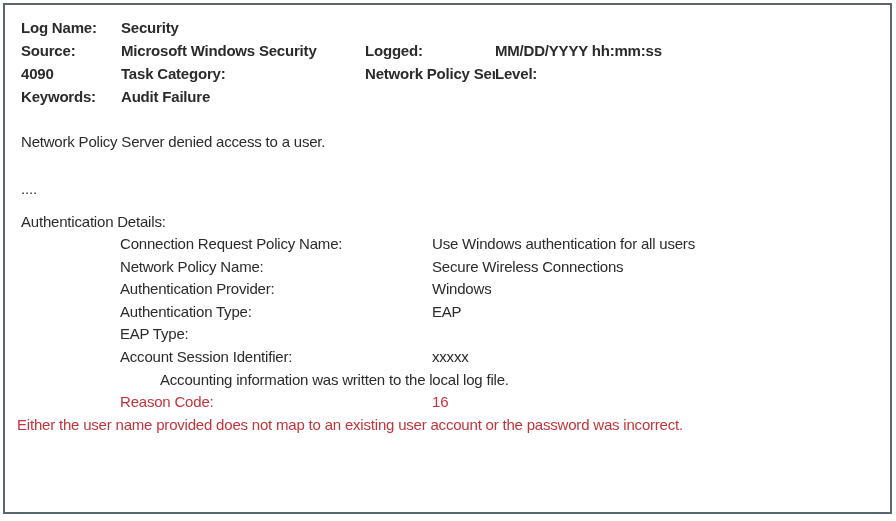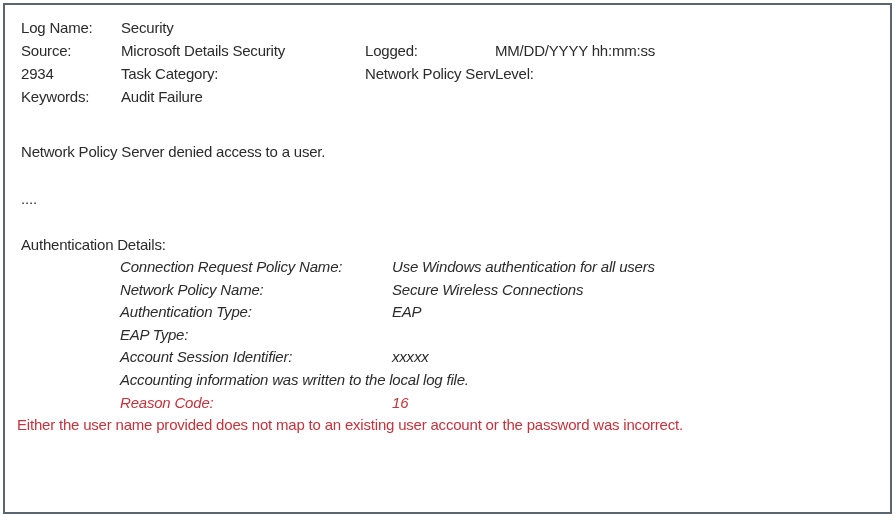--- a/index.html
+++ b/index.html
@@ -30,62 +30,62 @@
   
   .hdr{
     display:grid;
     grid-template-columns:100px 244px 130px 1fr;
   }
   .hdr > div{
     height:23px;
     line-height:23px;
     white-space:nowrap;
     overflow:hidden;
+    font-weight:bold;
   }
-  .para{ line-height:23px; margin-top:32px; white-space:nowrap;}
+  .para{ line-height:23px; margin-top:22px; white-space:nowrap;}
   .dots{ line-height:23px; margin-top:24px;}
-  .section-title{ line-height:23px; margin-top:23px;}
+  .section-title{ line-height:23px; margin-top:10px;}
   .details{ margin-top:0px; }
   .detail-row{
     display:flex;
     line-height:22.6px;
     padding-left:99px;
     white-space:nowrap;
-    font-style:italic;
   }
   .detail-row .dlabel{
     width:272px;
     flex:0 0 272px;
   }
-  .detail-row .dvalue{ flex:1 1 auto; }
+  .detail-row .dvalue{ flex:1 1 auto;margin-left:40px; }
   .red{ color:var(--red);align-items:flex-end; }
   .footer-line{
     line-height:22.6px;
     margin-left:-4px;
     color:var(--red);
     white-space:nowrap;
   }
 </style>
 </head>
 <body>
 
 <div class="panel">
 
   <div class="hdr">
     <div>Log Name:</div>
     <div>Security</div>
     <div></div>
     <div></div>
 
     <div>Source:</div>
-    <div>Microsoft Details Security</div>
+    <div>Microsoft Windows Security</div>
     <div>Logged:</div>
     <div>MM/DD/YYYY hh:mm:ss</div>
 
-    <div>2934</div>
+    <div>4090</div>
     <div>Task Category:</div>
     <div>Network Policy Server</div>
 
     <div>Level:</div>
     <div>Keywords:</div>
     <div>Audit Failure</div>
   </div>
 
   <div class="para">Network Policy Server denied access to a user.</div>
 
@@ -94,20 +94,24 @@
   <div class="section-title">Authentication Details:</div>
 
   <div class="details">
     <div class="detail-row">
       <span class="dlabel">Connection Request Policy Name:</span>
       <span class="dvalue">Use Windows authentication for all users</span>
     </div>
     <div class="detail-row">
       <span class="dlabel">Network Policy Name:</span>
       <span class="dvalue">Secure Wireless Connections</span>
+    </div>
+    <div class="detail-row">
+      <span class="dlabel">Authentication Provider:</span>
+      <span class="dvalue">Windows</span>
     </div>
     <div class="detail-row">
       <span class="dlabel">Authentication Type:</span>
       <span class="dvalue">EAP</span>
     </div>
     <div class="detail-row">
       <span class="dlabel">EAP Type:</span>
     </div>
     <div class="detail-row">
       <span class="dlabel">Account Session Identifier:</span>

